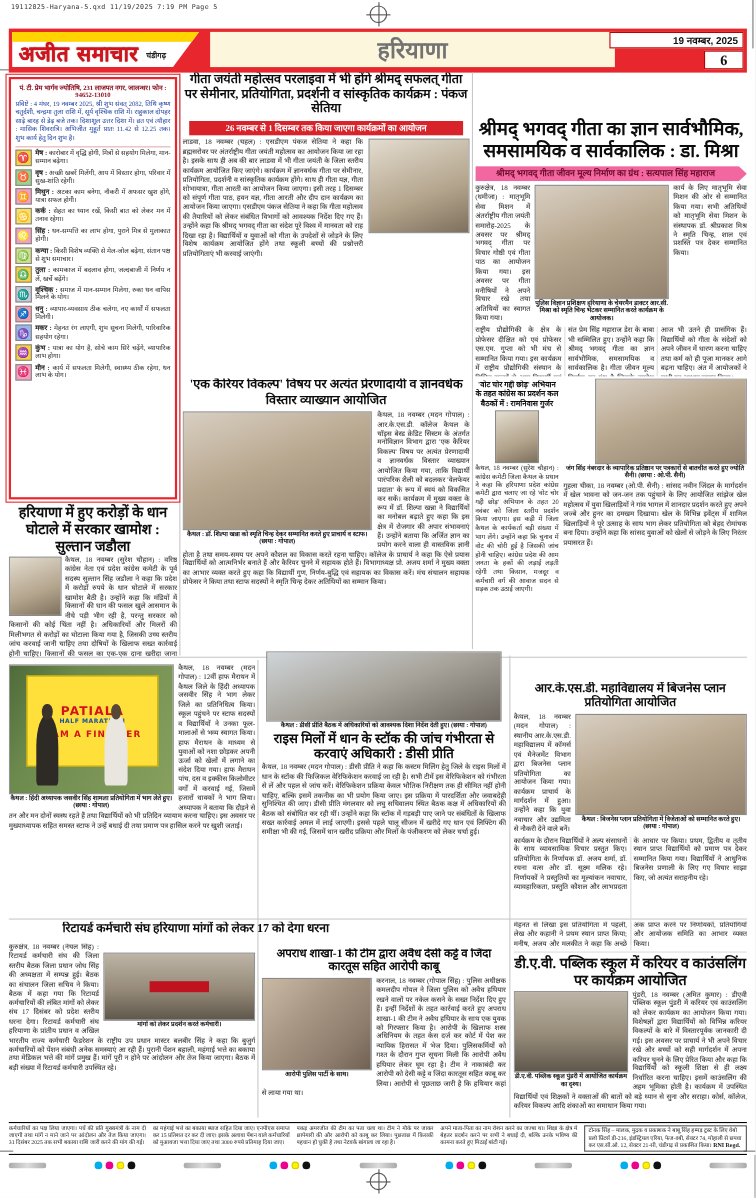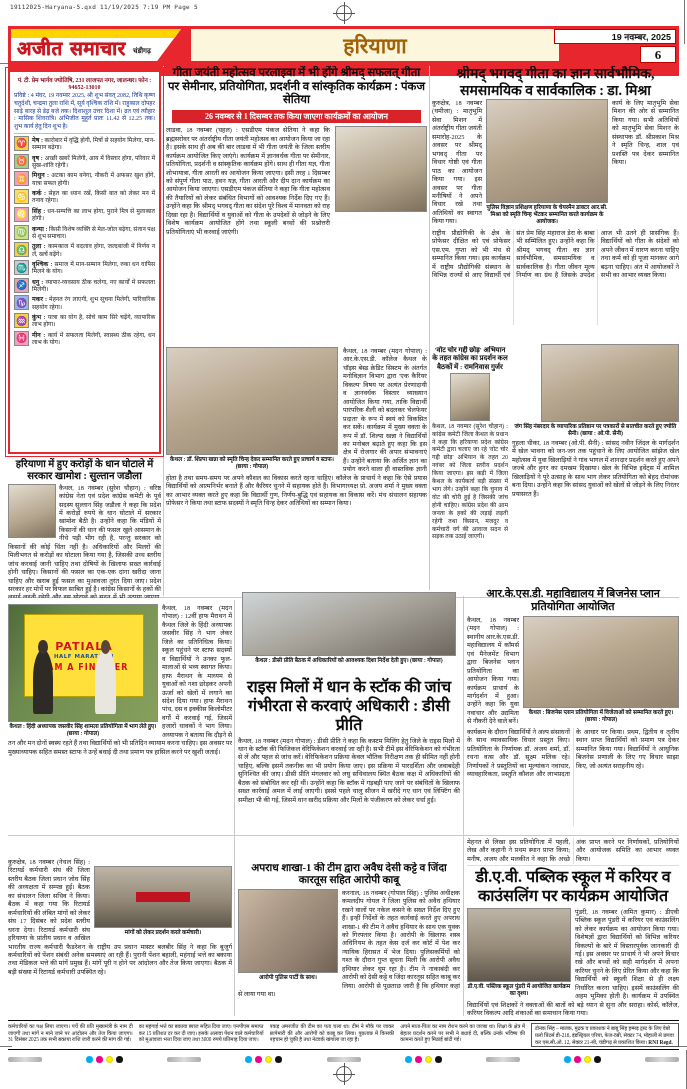--- a/index.html
+++ b/index.html
@@ -8,30 +8,30 @@
   
   .prepress{position:absolute;left:10px;top:3px;font:6px "DejaVu Sans Mono",monospace;color:#333;letter-spacing:.3px;}
   .crosshair{position:absolute;width:14px;height:14px;border:1px solid #555;border-radius:50%;}
   .crosshair:before,.crosshair:after{content:"";position:absolute;background:#555;}
   .crosshair:before{left:50%;top:-4px;width:1px;height:22px;}
   .crosshair:after{top:50%;left:-4px;height:1px;width:22px;}
   .ch-top{left:336px;top:5px;}
   .ch-bottom{left:336px;top:1066px;}
   .cropline{position:absolute;background:#777;}
   
-  .masthead{position:absolute;left:8px;top:26px;width:671px;height:50px;background:#e8262d;}
+  .masthead{position:absolute;left:8px;top:26px;width:671px;height:40px;background:#e8262d;}
   .logo-box{position:absolute;left:3px;top:3px;width:170px;height:32px;background:#fff;
             clip-path:polygon(0 0,100% 0,86% 100%,0 100%);}
   .logo-band{position:absolute;left:0;top:0;width:100%;height:9px;background:#ffd400;}
   .logo-title{position:absolute;left:6px;top:6px;font:bold 19px "DejaVu Sans",sans-serif;color:#d3121b;
               text-shadow:0 0 1px #7a0000;letter-spacing:.5px;white-space:nowrap;}
   .logo-city{position:absolute;left:122px;top:17px;font:bold 7px "DejaVu Sans",sans-serif;color:#222;}
   .section-panel{position:absolute;left:183px;top:3px;width:368px;height:32px;background:#fcf6dd;
                  display:flex;align-items:center;justify-content:center;}
-  .section-panel span{font:bold 21px "Liberation Serif",serif;color:#a16207;}
+  .section-panel span{font:bold 21px "Liberation Serif",serif;color:#737373;}
   .date-box{position:absolute;right:3px;top:3px;width:122px;height:15px;background:#fff;border:1px solid #b00;
             display:flex;align-items:center;justify-content:flex-end;padding-right:4px;box-sizing:border-box;}
   .date-box span{font:bold 9px "Liberation Sans",sans-serif;color:#111;}
   .pageno-box{position:absolute;right:3px;top:20px;width:34px;height:15px;background:#fff;border:1px solid #b00;
               display:flex;align-items:center;justify-content:center;}
   .pageno-box span{font:bold 13px "Liberation Serif",serif;color:#111;}
   
   .blk{position:absolute;box-sizing:border-box;overflow:hidden;}
   .hl{font-weight:bold;color:#0d0d0d;text-align:center;line-height:1.18;font-family:"Liberation Serif",serif;}
   .hl-md{font-size:11.5px;}
@@ -175,50 +175,52 @@
         <span class="sign-chip" style="background: rgb(245, 208, 64);">♒</span>
         <span class="sign-txt"><b>कुंभ :</b> <span>यात्रा का योग है, सोचे काम सिरे चढ़ेंगे, व्यापारिक लाभ होगा।</span></span>
       </div>
     <div class="sign-row">
         <span class="sign-chip" style="background: rgb(242, 160, 192);">♓</span>
         <span class="sign-txt"><b>मीन :</b> <span>कार्य में सफलता मिलेगी, स्वास्थ्य ठीक रहेगा, धन लाभ के योग।</span></span>
       </div>
   </div>
 
   <div class="blk" style="left:8px;top:458px;width:153px;height:140px;">
-    <div class="hl" style="font-size:10px;">हरियाणा में हुए करोड़ों के धान घोटाले में सरकार खामोश : सुल्तान जडौला</div>
+    <div class="hl" style="font-size:13px;">हरियाणा में हुए करोड़ों के धान घोटाले में सरकार खामोश : सुल्तान जडौला</div>
     <div style="margin-top:2px;">
       <div class="photo portrait" style="float:left;width:48px;height:54px;margin:0 3px 2px 0;"></div>
       <div class="body-txt">कैथल, 18 नवम्बर (सुरेश चौहान) : वरिष्ठ कांग्रेस नेता एवं प्रदेश कांग्रेस कमेटी के पूर्व सदस्य सुल्तान सिंह जडौला ने कहा कि प्रदेश में करोड़ों रुपये के धान घोटाले में सरकार खामोश बैठी है। उन्होंने कहा कि मंडियों में किसानों की धान की फसल खुले आसमान के नीचे पड़ी भीग रही है, परन्तु सरकार को किसानों की कोई चिंता नहीं है। अधिकारियों और मिलरों की मिलीभगत से करोड़ों का घोटाला किया गया है, जिसकी उच्च स्तरीय जांच करवाई जानी चाहिए तथा दोषियों के खिलाफ सख्त कार्रवाई होनी चाहिए। किसानों की फसल का एक-एक दाना खरीदा जाना चाहिए और खराब हुई फसल का मुआवजा तुरंत दिया जाए। प्रदेश सरकार हर मोर्चे पर विफल साबित हुई है। कांग्रेस किसानों के हकों की लड़ाई लड़ती रहेगी और इस घोटाले को सदन में भी उठाया जाएगा, ताकि किसानों को न्याय मिल सके।</div>
     </div>
   </div>
 
   <div class="blk" style="left:166px;top:66px;width:261px;height:274px;">
     <div class="hl hl-md">गीता जयंती महोत्सव परलाइवा में भी होंगे श्रीमद् सफलत् गीता पर सेमीनार, प्रतियोगिता, प्रदर्शनी व सांस्कृतिक कार्यक्रम : पंकज सेतिया</div>
     <div class="subbar-red" style="margin:3px 6px;">26 नवम्बर से 1 दिसम्बर तक किया जाएगा कार्यक्रमों का आयोजन</div>
     <div style="display:flex;gap:5px;align-items:flex-start;">
       <div class="body-txt" style="flex:1;">लाडवा, 18 नवम्बर (चहल) : एसडीएम पंकज सेतिया ने कहा कि ब्रह्मसरोवर पर अंतर्राष्ट्रीय गीता जयंती महोत्सव का आयोजन किया जा रहा है। इसके साथ ही अब की बार लाडवा में भी गीता जयंती के जिला स्तरीय कार्यक्रम आयोजित किए जाएंगे। कार्यक्रम में ज्ञानवर्धक गीता पर सेमीनार, प्रतियोगिता, प्रदर्शनी व सांस्कृतिक कार्यक्रम होंगे। साथ ही गीता यज्ञ, गीता शोभायात्रा, गीता आरती का आयोजन किया जाएगा। इसी तरह 1 दिसम्बर को संपूर्ण गीता पाठ, हवन यज्ञ, गीता आरती और दीप दान कार्यक्रम का आयोजन किया जाएगा। एसडीएम पंकज सेतिया ने कहा कि गीता महोत्सव की तैयारियों को लेकर संबंधित विभागों को आवश्यक निर्देश दिए गए हैं। उन्होंने कहा कि श्रीमद् भगवद् गीता का संदेश पूरे विश्व में मानवता को राह दिखा रहा है। विद्यार्थियों व युवाओं को गीता के उपदेशों से जोड़ने के लिए विशेष कार्यक्रम आयोजित होंगे तथा स्कूली बच्चों की प्रश्नोत्तरी प्रतियोगिताएं भी करवाई जाएंगी।</div>
       <div class="photo portrait" style="flex:0 0 92px;height:86px;"></div>
     </div>
   </div>
 
   <div class="blk" style="left:432px;top:66px;width:247px;height:276px;">
-    <div class="hl" style="font-size:14px;">श्रीमद् भगवद् गीता का ज्ञान सार्वभौमिक, समसामयिक व सार्वकालिक : डा. मिश्रा</div>
+    <div class="hl" style="font-size:17px;margin-top:42px;">श्रीमद् भगवद् गीता का ज्ञान सार्वभौमिक, समसामयिक व सार्वकालिक : डा. मिश्रा</div>
+    <div class="subbar-pink" style="margin:3px 0;">श्रीमद् भगवद् गीता जीवन मूल्य निर्माण का ग्रंथ : सत्यपाल सिंह महाराज</div>
     <div style="display:flex;gap:4px;align-items:flex-start;">
       <div class="body-txt" style="flex:0 0 50px;">कुरुक्षेत्र, 18 नवम्बर (धमीजा) : मातृभूमि सेवा मिशन में अंतर्राष्ट्रीय गीता जयंती समारोह-2025 के अवसर पर श्रीमद् भगवद् गीता पर विचार गोष्ठी एवं गीता पाठ का आयोजन किया गया। इस अवसर पर गीता मनीषियों ने अपने विचार रखे तथा अतिथियों का स्वागत किया गया।</div>
       <div style="flex:0 0 122px;">
         <div class="photo indoor" style="width:122px;height:104px;"></div>
         <div class="caption">पुलिस विज्ञान प्रशिक्षण हरियाणा के चेयरमैन डाक्टर आर.सी. मिश्रा को स्मृति चिन्ह भेंटकर सम्मानित करते कार्यक्रम के आयोजक।</div>
       </div>
       <div class="body-txt" style="flex:1;">कार्य के लिए मातृभूमि सेवा मिशन की ओर से सम्मानित किया गया। सभी अतिथियों को मातृभूमि सेवा मिशन के संस्थापक डॉ. श्रीप्रकाश मिश्र ने स्मृति चिन्ह, शाल एवं प्रशस्ति पत्र देकर सम्मानित किया।</div>
     </div>
     <div class="body-txt cols3" style="margin-top:3px;height:96px;">राष्ट्रीय प्रौद्योगिकी के क्षेत्र के प्रोफेसर दीक्षित को एवं प्रोफेसर एस.एम. गुप्ता को भी मंच से सम्मानित किया गया। इस कार्यक्रम में राष्ट्रीय प्रौद्योगिकी संस्थान के विभिन्न राज्यों से आए विद्यार्थी एवं संत प्रेम सिंह महाराज डेरा के बाबा भी सम्मिलित हुए। उन्होंने कहा कि श्रीमद् भगवद् गीता का ज्ञान सार्वभौमिक, समसामयिक व सार्वकालिक है। गीता जीवन मूल्य निर्माण का ग्रंथ है जिसके उपदेश आज भी उतने ही प्रासंगिक हैं। विद्यार्थियों को गीता के संदेशों को अपने जीवन में धारण करना चाहिए तथा कर्म को ही पूजा मानकर आगे बढ़ना चाहिए। अंत में आयोजकों ने सभी का आभार व्यक्त किया।</div>
   </div>
 
   <div class="blk" style="left:166px;top:344px;width:261px;height:246px;">
+    <div class="hl hl-md">'एक कैरियर विकल्प' विषय पर अत्यंत प्रेरणादायी व ज्ञानवर्धक विस्तार व्याख्यान आयोजित</div>
     <div style="margin-top:3px;">
       <div style="float:left;width:172px;margin:0 5px 2px 0;">
         <div class="photo indoor" style="width:172px;height:108px;"></div>
         <div class="caption">कैथल : डॉ. शिल्पा खन्ना को स्मृति चिन्ह देकर सम्मानित करते हुए प्राचार्य व स्टाफ। (छाया : गोपाल)</div>
       </div>
       <div class="body-txt">कैथल, 18 नवम्बर (मदन गोपाल) : आर.के.एस.डी. कॉलेज कैथल के चॉइस बेस्ड क्रेडिट सिस्टम के अंतर्गत मनोविज्ञान विभाग द्वारा 'एक कैरियर विकल्प' विषय पर अत्यंत प्रेरणादायी व ज्ञानवर्धक विस्तार व्याख्यान आयोजित किया गया, ताकि विद्यार्थी पारंपरिक शैली को बदलकर 'वेलफेयर प्रदाता' के रूप में स्वयं को विकसित कर सकें। कार्यक्रम में मुख्य वक्ता के रूप में डॉ. शिल्पा खन्ना ने विद्यार्थियों का मनोबल बढ़ाते हुए कहा कि इस क्षेत्र में रोजगार की अपार संभावनाएं हैं। उन्होंने बताया कि अर्जित ज्ञान का प्रयोग करने वाला ही वास्तविक ज्ञानी होता है तथा समय-समय पर अपने कौशल का विकास करते रहना चाहिए। कॉलेज के प्राचार्य ने कहा कि ऐसे प्रयास विद्यार्थियों को आत्मनिर्भर बनाते हैं और कैरियर चुनने में सहायक होते हैं। विभागाध्यक्ष प्रो. अजय शर्मा ने मुख्य वक्ता का आभार व्यक्त करते हुए कहा कि विद्यार्थी गुण, निर्णय-बुद्धि एवं सहायक का विकास करें। मंच संचालन सहायक प्रोफेसर ने किया तथा स्टाफ सदस्यों ने स्मृति चिन्ह देकर अतिथियों का सम्मान किया।</div>
     </div>
   </div>
 
   <div class="blk" style="left:432px;top:346px;width:76px;height:240px;">
@@ -247,36 +249,39 @@
         </div>
         <div class="caption">कैथल : हिंदी अध्यापक जसवीर सिंह शामला प्रतियोगिता में भाग लेते हुए। (छाया : गोपाल)</div>
       </div>
       <div class="body-txt">कैथल, 18 नवम्बर (मदन गोपाल) : 12वीं हाफ मैराथन में कैथल जिले के हिंदी अध्यापक जसवीर सिंह ने भाग लेकर जिले का प्रतिनिधित्व किया। स्कूल पहुंचने पर स्टाफ सदस्यों व विद्यार्थियों ने उनका फूल-मालाओं से भव्य स्वागत किया। हाफ मैराथन के माध्यम से युवाओं को नशा छोड़कर अपनी ऊर्जा को खेलों में लगाने का संदेश दिया गया। हाफ मैराथन पांच, दस व इक्कीस किलोमीटर वर्गों में करवाई गई, जिसमें हजारों धावकों ने भाग लिया। अध्यापक ने बताया कि दौड़ने से तन और मन दोनों स्वस्थ रहते हैं तथा विद्यार्थियों को भी प्रतिदिन व्यायाम करना चाहिए। इस अवसर पर मुख्याध्यापक सहित समस्त स्टाफ ने उन्हें बधाई दी तथा प्रमाण पत्र हासिल करने पर खुशी जताई।</div>
     </div>
   </div>
 
   <div class="blk" style="left:238px;top:592px;width:222px;height:242px;">
     <div class="photo meeting" style="width:214px;height:64px;margin:0 auto;"></div>
     <div class="caption">कैथल : डीसी प्रीति बैठक में अधिकारियों को आवश्यक दिशा निर्देश देती हुए। (छाया : गोपाल)</div>
-    <div class="hl" style="font-size:16px;margin-top:14px;">राइस मिलों में धान के स्टॉक की जांच गंभीरता से करवाएं अधिकारी : डीसी प्रीति</div>
+    <div class="hl" style="font-size:12px;margin-top:0;">राइस मिलों में धान के स्टॉक की जांच गंभीरता से करवाएं अधिकारी : डीसी प्रीति</div>
     <div class="body-txt" style="margin-top:2px;">कैथल, 18 नवम्बर (मदन गोपाल) : डीसी प्रीति ने कहा कि कस्टम मिलिंग हेतु जिले के राइस मिलों में धान के स्टॉक की फिजिकल वेरिफिकेशन करवाई जा रही है। सभी टीमें इस वेरिफिकेशन को गंभीरता से लें और पहल से जांच करें। वेरिफिकेशन प्रक्रिया केवल भौतिक निरीक्षण तक ही सीमित नहीं होनी चाहिए, बल्कि इसमें तकनीक का भी प्रयोग किया जाए। इस प्रक्रिया में पारदर्शिता और जवाबदेही सुनिश्चित की जाए। डीसी प्रीति मंगलवार को लघु सचिवालय स्थित बैठक कक्ष में अधिकारियों की बैठक को संबोधित कर रही थीं। उन्होंने कहा कि स्टॉक में गड़बड़ी पाए जाने पर संबंधितों के खिलाफ सख्त कार्रवाई अमल में लाई जाएगी। इससे पहले चालू सीजन में खरीदे गए धान एवं लिफ्टिंग की समीक्षा भी की गई, जिसमें धान खरीद प्रक्रिया और मिलों के पंजीकरण को लेकर चर्चा हुई।</div>
   </div>
 
-  <div class="blk" style="left:467px;top:587px;width:212px;height:242px;">
+  <div class="blk" style="left:467px;top:620px;width:212px;height:242px;">
     <div class="hl" style="font-size:11px;">आर.के.एस.डी. महाविद्यालय में बिजनेस प्लान प्रतियोगिता आयोजित</div>
     <div style="display:flex;gap:4px;margin-top:3px;align-items:flex-start;">
       <div class="body-txt" style="flex:0 0 52px;">कैथल, 18 नवम्बर (मदन गोपाल) : स्थानीय आर.के.एस.डी. महाविद्यालय में कॉमर्स एवं मैनेजमेंट विभाग द्वारा बिजनेस प्लान प्रतियोगिता का आयोजन किया गया। कार्यक्रम प्राचार्य के मार्गदर्शन में हुआ। उन्होंने कहा कि युवा नवाचार और उद्यमिता से नौकरी देने वाले बनें।</div>
       <div style="flex:1;">
         <div class="photo indoor" style="width:100%;height:92px;"></div>
         <div class="caption">कैथल : बिजनेस प्लान प्रतियोगिता में विजेताओं को सम्मानित करते हुए। (छाया : गोपाल)</div>
       </div>
     </div>
     <div class="body-txt cols2" style="margin-top:2px;height:98px;">कार्यक्रम के दौरान विद्यार्थियों ने अल्प संसाधनों के साथ व्यावसायिक विचार प्रस्तुत किए। प्रतियोगिता के निर्णायक डॉ. अजय शर्मा, डॉ. रचना वत्स और डॉ. सूक्ष्म मलिक रहे। निर्णायकों ने प्रस्तुतियों का मूल्यांकन नवाचार, व्यावहारिकता, प्रस्तुति कौशल और लाभप्रदता के आधार पर किया। प्रथम, द्वितीय व तृतीय स्थान प्राप्त विद्यार्थियों को प्रमाण पत्र देकर सम्मानित किया गया। विद्यार्थियों ने आधुनिक बिजनेस प्रणाली के लिए गए विचार साझा किए, जो अत्यंत सराहनीय रहे।</div>
   </div>
 
+  <div class="blk" style="left:8px;top:838px;width:340px;height:20px;">
+    <div class="hl" style="font-size:11px;white-space:nowrap;">रिटायर्ड कर्मचारी संघ हरियाणा मांगों को लेकर 17 को देगा धरना</div>
+  </div>
   <div class="blk" style="left:8px;top:858px;width:224px;height:158px;">
     <div style="float:right;width:138px;margin:8px 0 2px 4px;">
       <div class="photo crowd" style="width:138px;height:62px;">
         <div class="redband"></div>
       </div>
       <div class="caption">मांगों को लेकर प्रदर्शन करते कर्मचारी।</div>
     </div>
     <div class="body-txt">कुरुक्षेत्र, 18 नवम्बर (नेचल सिंह) : रिटायर्ड कर्मचारी संघ की जिला स्तरीय बैठक जिला प्रधान जोध सिंह की अध्यक्षता में सम्पन्न हुई। बैठक का संचालन जिला सचिव ने किया। बैठक में कहा गया कि रिटायर्ड कर्मचारियों की लंबित मांगों को लेकर संघ 17 दिसंबर को प्रदेश स्तरीय धरना देगा। रिटायर्ड कर्मचारी संघ हरियाणा के प्रांतीय प्रधान व अखिल भारतीय राज्य कर्मचारी फैडरेशन के राष्ट्रीय उप प्रधान मास्टर बलबीर सिंह ने कहा कि बुजुर्ग कर्मचारियों को पेंशन संबंधी अनेक समस्याएं आ रही हैं। पुरानी पेंशन बहाली, महंगाई भत्ते का बकाया तथा मेडिकल भत्ते की मांगें प्रमुख हैं। मांगें पूरी न होने पर आंदोलन और तेज किया जाएगा। बैठक में बड़ी संख्या में रिटायर्ड कर्मचारी उपस्थित रहे।</div>
   </div>
 
@@ -286,21 +291,21 @@
       <div style="float:left;width:100px;margin:0 4px 2px 0;">
         <div class="photo" style="width:100px;height:84px;"></div>
         <div class="caption">आरोपी पुलिस पार्टी के साथ।</div>
       </div>
       <div class="body-txt">करनाल, 18 नवम्बर (गोपाल सिंह) : पुलिस अधीक्षक कमलदीप गोयल ने जिला पुलिस को अवैध हथियार रखने वालों पर नकेल कसने के सख्त निर्देश दिए हुए हैं। इन्हीं निर्देशों के तहत कार्रवाई करते हुए अपराध शाखा-1 की टीम ने अवैध हथियार के साथ एक युवक को गिरफ्तार किया है। आरोपी के खिलाफ शस्त्र अधिनियम के तहत केस दर्ज कर कोर्ट में पेश कर न्यायिक हिरासत में भेज दिया। पुलिसकर्मियों को गश्त के दौरान गुप्त सूचना मिली कि आरोपी अवैध हथियार लेकर घूम रहा है। टीम ने नाकाबंदी कर आरोपी को देसी कट्टे व जिंदा कारतूस सहित काबू कर लिया। आरोपी से पूछताछ जारी है कि हथियार कहां से लाया गया था।</div>
     </div>
   </div>
 
   <div class="blk" style="left:467px;top:838px;width:212px;height:178px;">
     <div class="body-txt cols2" style="height:26px;border-bottom:1px solid #ddd;padding-bottom:1px;">मेहनत से लिखा इस प्रतियोगिता में पहली, लेख और कहानी ने प्रथम स्थान प्राप्त किया; मनीष, अजय और मलकीत ने कहा कि अच्छे अंक प्राप्त करने पर निर्णायकों, प्रतियोगियों और आयोजक समिति का आभार व्यक्त किया।</div>
-    <div class="hl" style="font-size:16px;margin-top:2px;">डी.ए.वी. पब्लिक स्कूल में करियर व काउंसलिंग पर कार्यक्रम आयोजित</div>
+    <div class="hl" style="font-size:13px;margin-top:2px;">डी.ए.वी. पब्लिक स्कूल में करियर व काउंसलिंग पर कार्यक्रम आयोजित</div>
     <div style="margin-top:2px;">
       <div style="float:left;width:104px;margin:0 4px 2px 0;">
         <div class="photo crowd" style="width:104px;height:74px;"></div>
         <div class="caption">डी.ए.वी. पब्लिक स्कूल पुंडरी में आयोजित कार्यक्रम का दृश्य।</div>
       </div>
       <div class="body-txt">पुंडरी, 18 नवम्बर (अमित कुमार) : डीएवी पब्लिक स्कूल पुंडरी में करियर एवं काउंसलिंग को लेकर कार्यक्रम का आयोजन किया गया। विशेषज्ञों द्वारा विद्यार्थियों को विभिन्न करियर विकल्पों के बारे में विस्तारपूर्वक जानकारी दी गई। इस अवसर पर प्राचार्य ने भी अपने विचार रखे और बच्चों को सही मार्गदर्शन में अपना करियर चुनने के लिए प्रेरित किया और कहा कि विद्यार्थियों को स्कूली शिक्षा से ही लक्ष्य निर्धारित करना चाहिए। इसमें काउंसलिंग की अहम भूमिका होती है। कार्यक्रम में उपस्थित विद्यार्थियों एवं शिक्षकों ने वक्ताओं की बातों को बड़े ध्यान से सुना और सराहा। कोर्स, कॉलेज, करियर विकल्प आदि शंकाओं का समाधान किया गया।</div>
     </div>
   </div>
 
   <div class="footer-strip">

